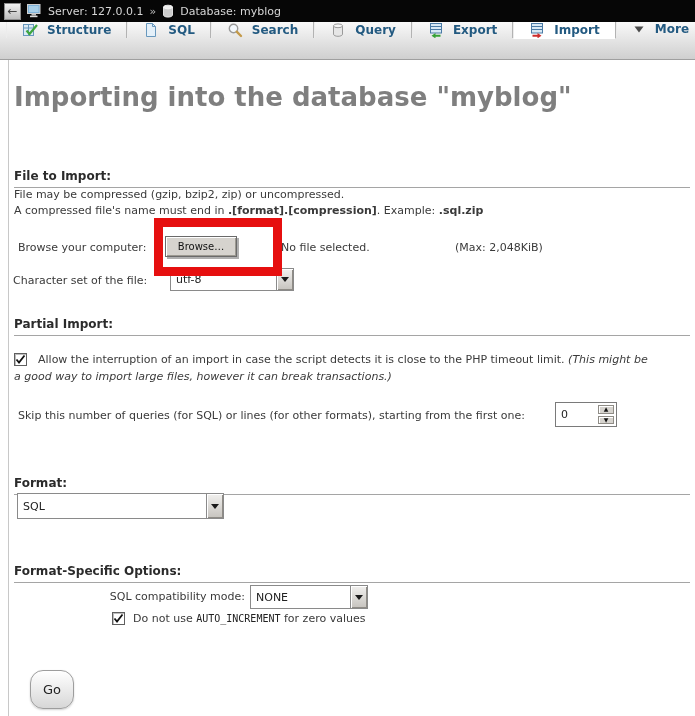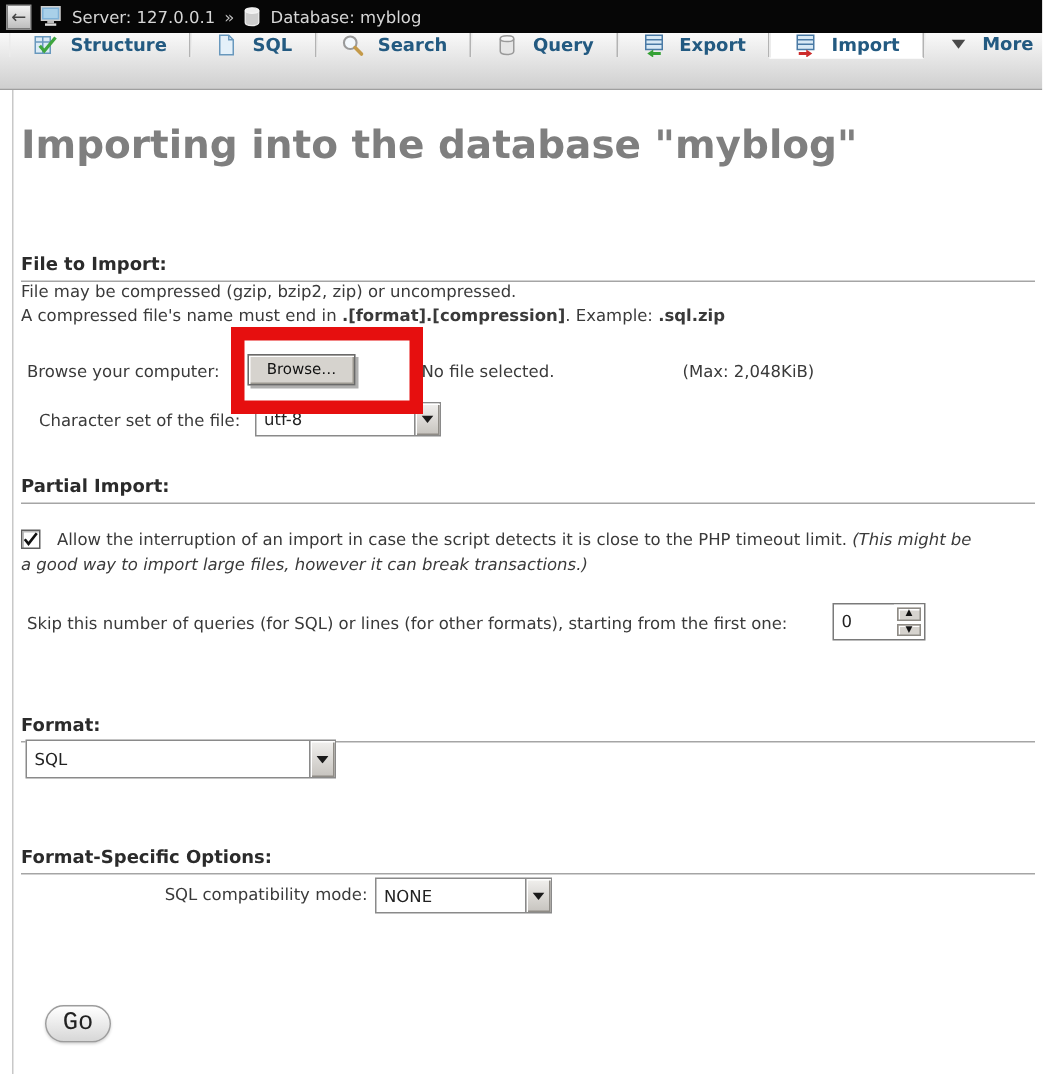--- a/index.html
+++ b/index.html
@@ -38,21 +38,21 @@
   .h-partial { top:245px; }
   .h-format  { top:404px; }
   .h-fso     { top:492px; }
 
   .para { color:#3a3a3a; }
   .line1 { left:5px; top:128px; }
   .line2 { left:5px; top:144px; }
   .browse-label  { left:9px;  top:181px; }
   .nofile        { left:272px; top:181px; }
   .maxsize       { left:446px; top:181px; }
-  .charset-label { left:17px;  top:214px; }
+  .charset-label { left:4px;  top:214px; }
   .skip-label    { left:9px;  top:349px; }
 
   
   .btn-classic { left:156px; top:176px; width:72px; height:21px; background:#d6d3ce;
                  border:1px solid #6a6a6a; box-shadow:inset 1px 1px 0 #fff, inset -1px -1px 0 #9b9890, 2px 2px 0 rgba(110,110,110,.55);
                  display:flex; align-items:center; justify-content:center; font-size:10px; color:#111; cursor:pointer; }
 
   
   .sel { background:#fff; border:1px solid #8a8a8a; display:flex; align-items:stretch; cursor:pointer; }
   .sel-val { flex:1; display:flex; align-items:center; padding-left:5px; color:#222; white-space:nowrap; overflow:hidden; }
@@ -77,24 +77,24 @@
         vertical-align:-2px; cursor:pointer; flex:none; }
 
   .allow-para { left:5px; top:291px; width:676px; line-height:17px; }
   .allow-para .cb { margin-right:11px; }
   .allow-para em { }
 
   .compat-label { left:0; top:530px; width:236px; text-align:right; }
   .autoinc-row { left:103px; top:552px; display:flex; align-items:center; gap:8px; }
   .autoinc-row code { font-family:"DejaVu Sans Mono", "Liberation Mono", monospace; font-size:10px; color:#222; }
 
-  .go-btn { left:21px; top:610px; width:44px; height:25px; border-radius:13px;
+  .go-btn { left:21px; top:610px; width:44px; height:39px; border-radius:13px;
             background:linear-gradient(#ffffff,#d7d7d7); border:1px solid #9d9d9d;
-            display:flex; align-items:center; justify-content:center; font-size:17px; color:#222;
-            box-shadow:0 1px 2px rgba(0,0,0,.18); cursor:pointer;font-family:Liberation Mono, monospace; }
+            display:flex; align-items:center; justify-content:center; font-size:13px; color:#222;
+            box-shadow:0 1px 2px rgba(0,0,0,.18); cursor:pointer; }
 
   
   .red-box { position:absolute; left:154px; top:218px; width:128px; height:58px;
              border:9px solid #e60f0f; z-index:5; pointer-events:none; }
 
   svg { display:block; }
 </style>
 </head>
 <body>
 
@@ -253,19 +253,27 @@
     <div class="para compat-label">SQL compatibility mode:</div>
     <div class="sel compat-sel">
       <span class="sel-val">NONE</span>
       <span class="sel-btn">
         <svg width="8" height="5" viewBox="0 0 8 5">
             <path d="M0 0 h8 L4 5 z" fill="#1a1a1a"></path>
           </svg>
       </span>
     </div>
 
+    <div class="para autoinc-row">
+      <span class="cb">
+          <svg width="11" height="11" viewBox="0 0 11 11">
+            <path d="M1.5 5.5 L4 8.5 L9.5 1.5" stroke="#111" stroke-width="1.8" fill="none"></path>
+          </svg>
+        </span>
+      <span><span>Do not use </span><code>AUTO_INCREMENT</code><span> for zero values</span></span>
+    </div>
 
     <div class="go-btn">Go</div>
   </div>
 
   <div class="red-box"></div>
 
 </div>
 
 </body></html>

